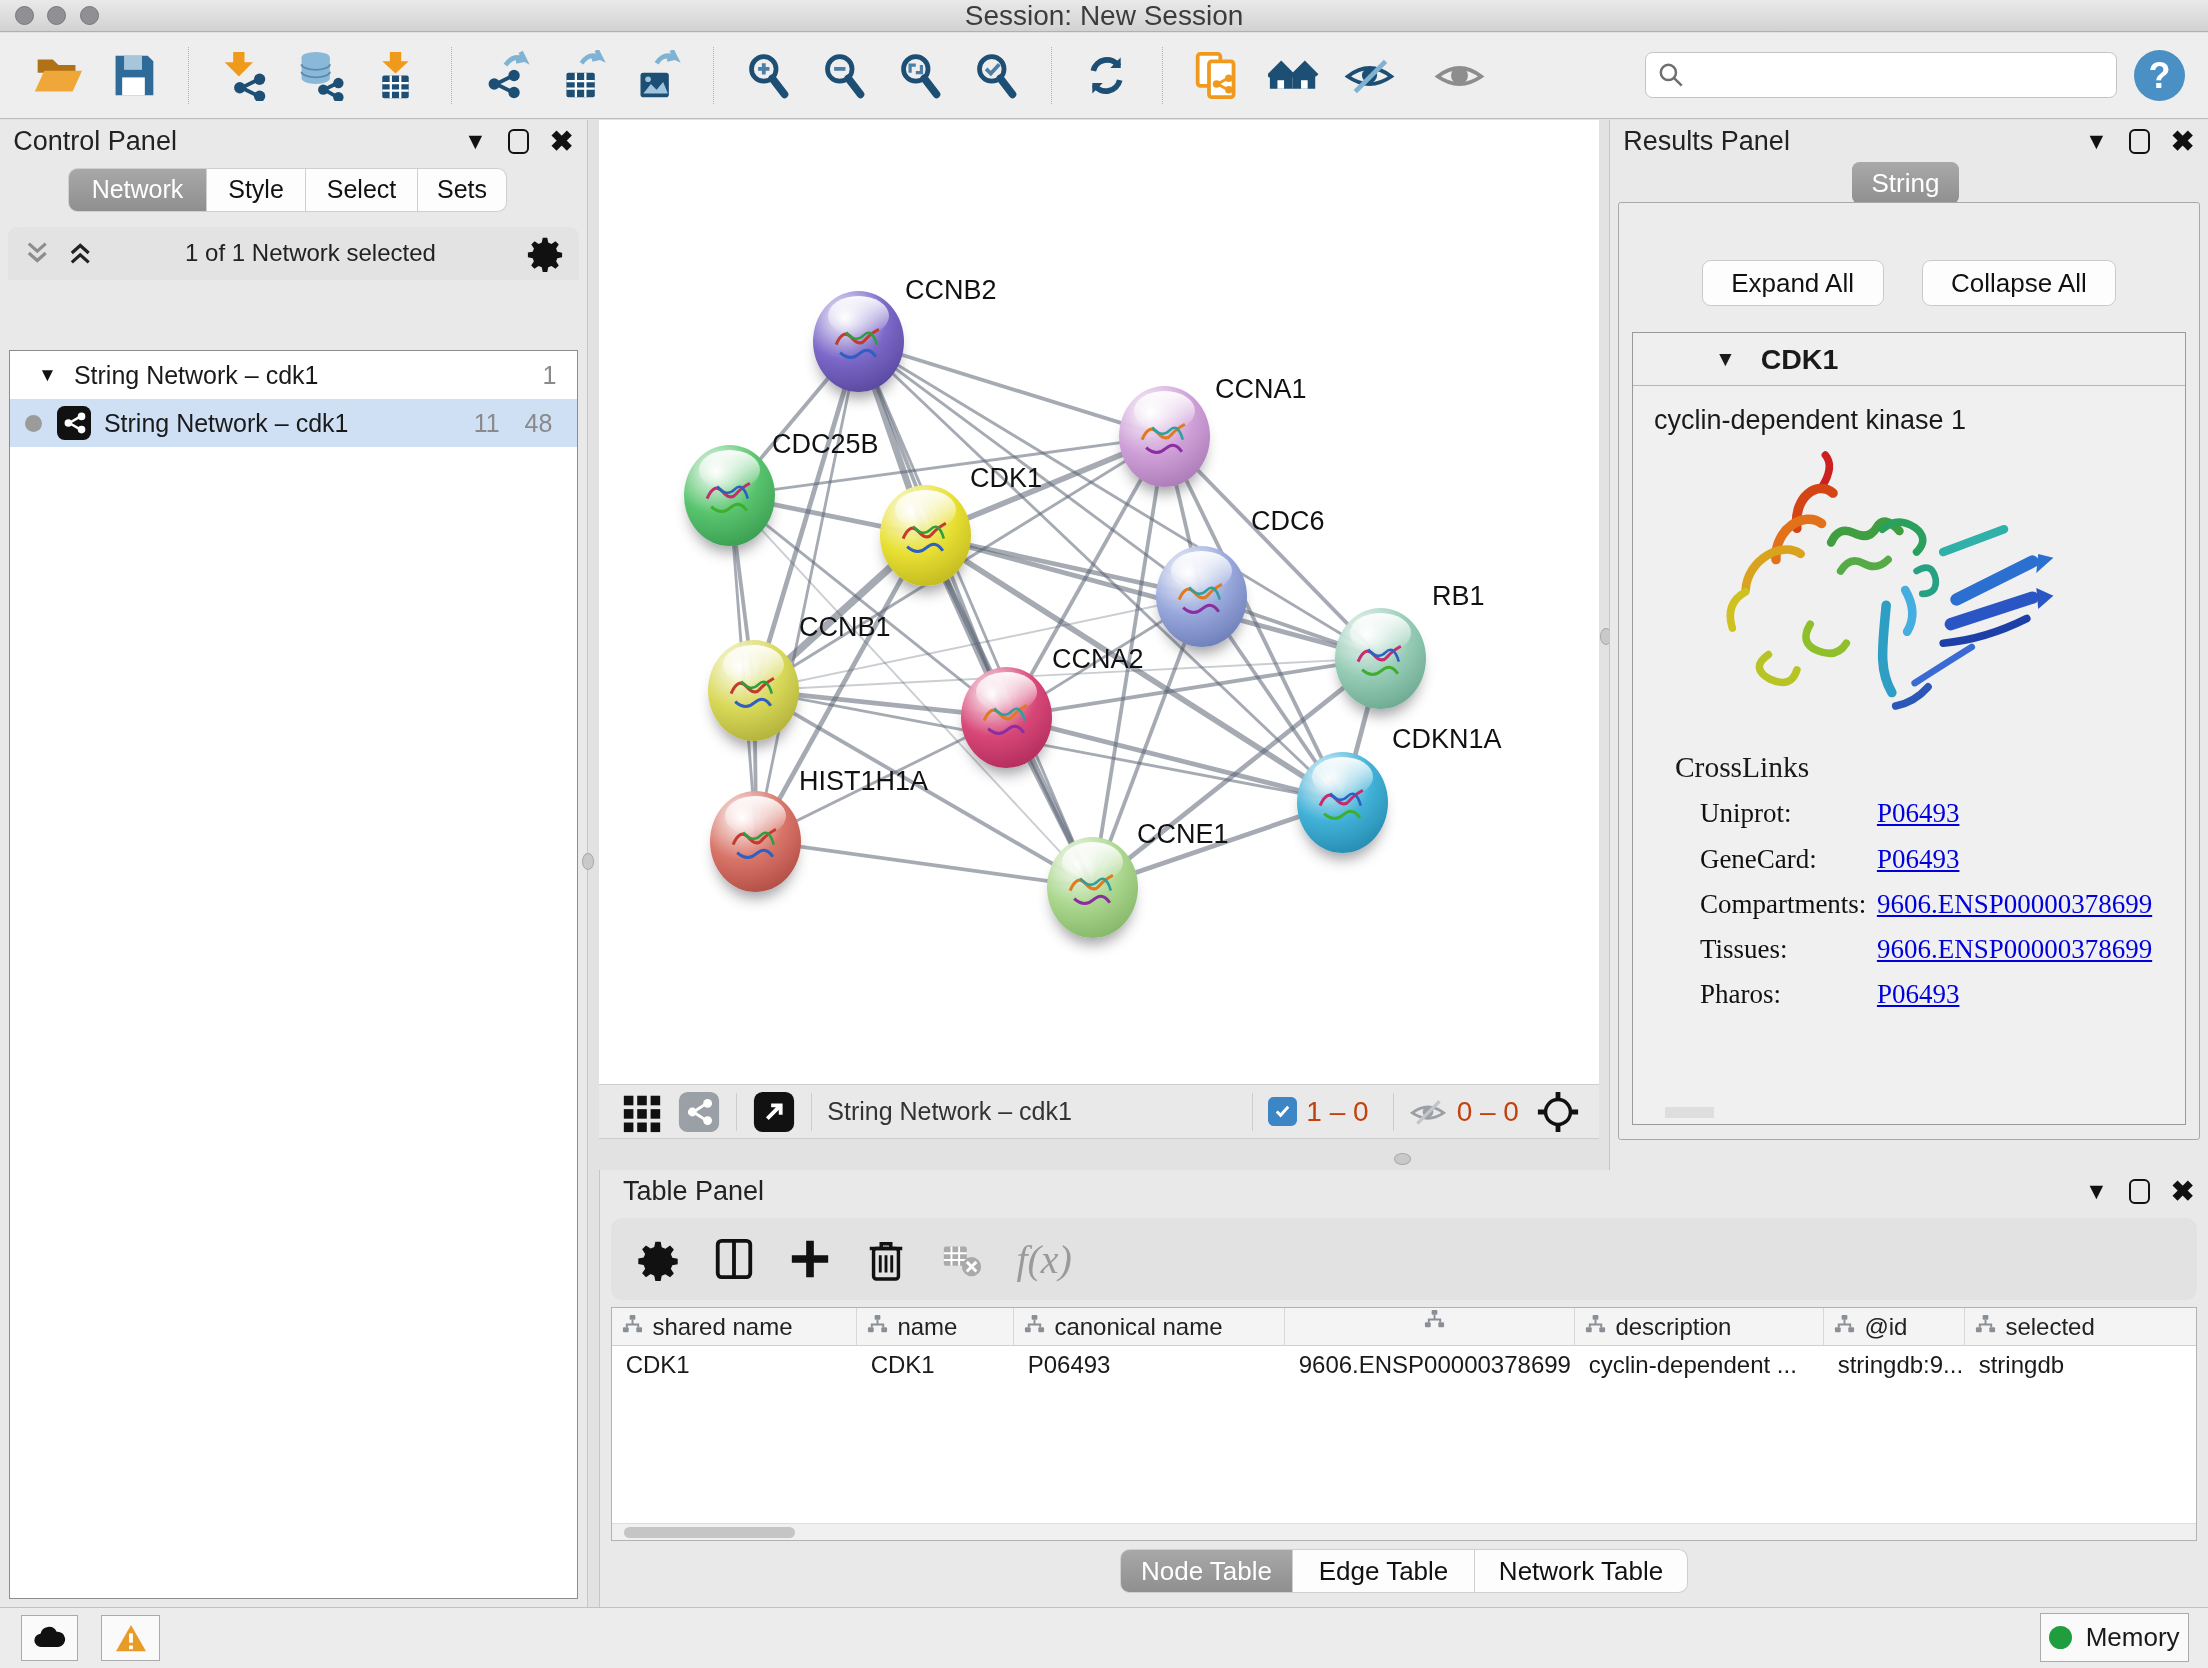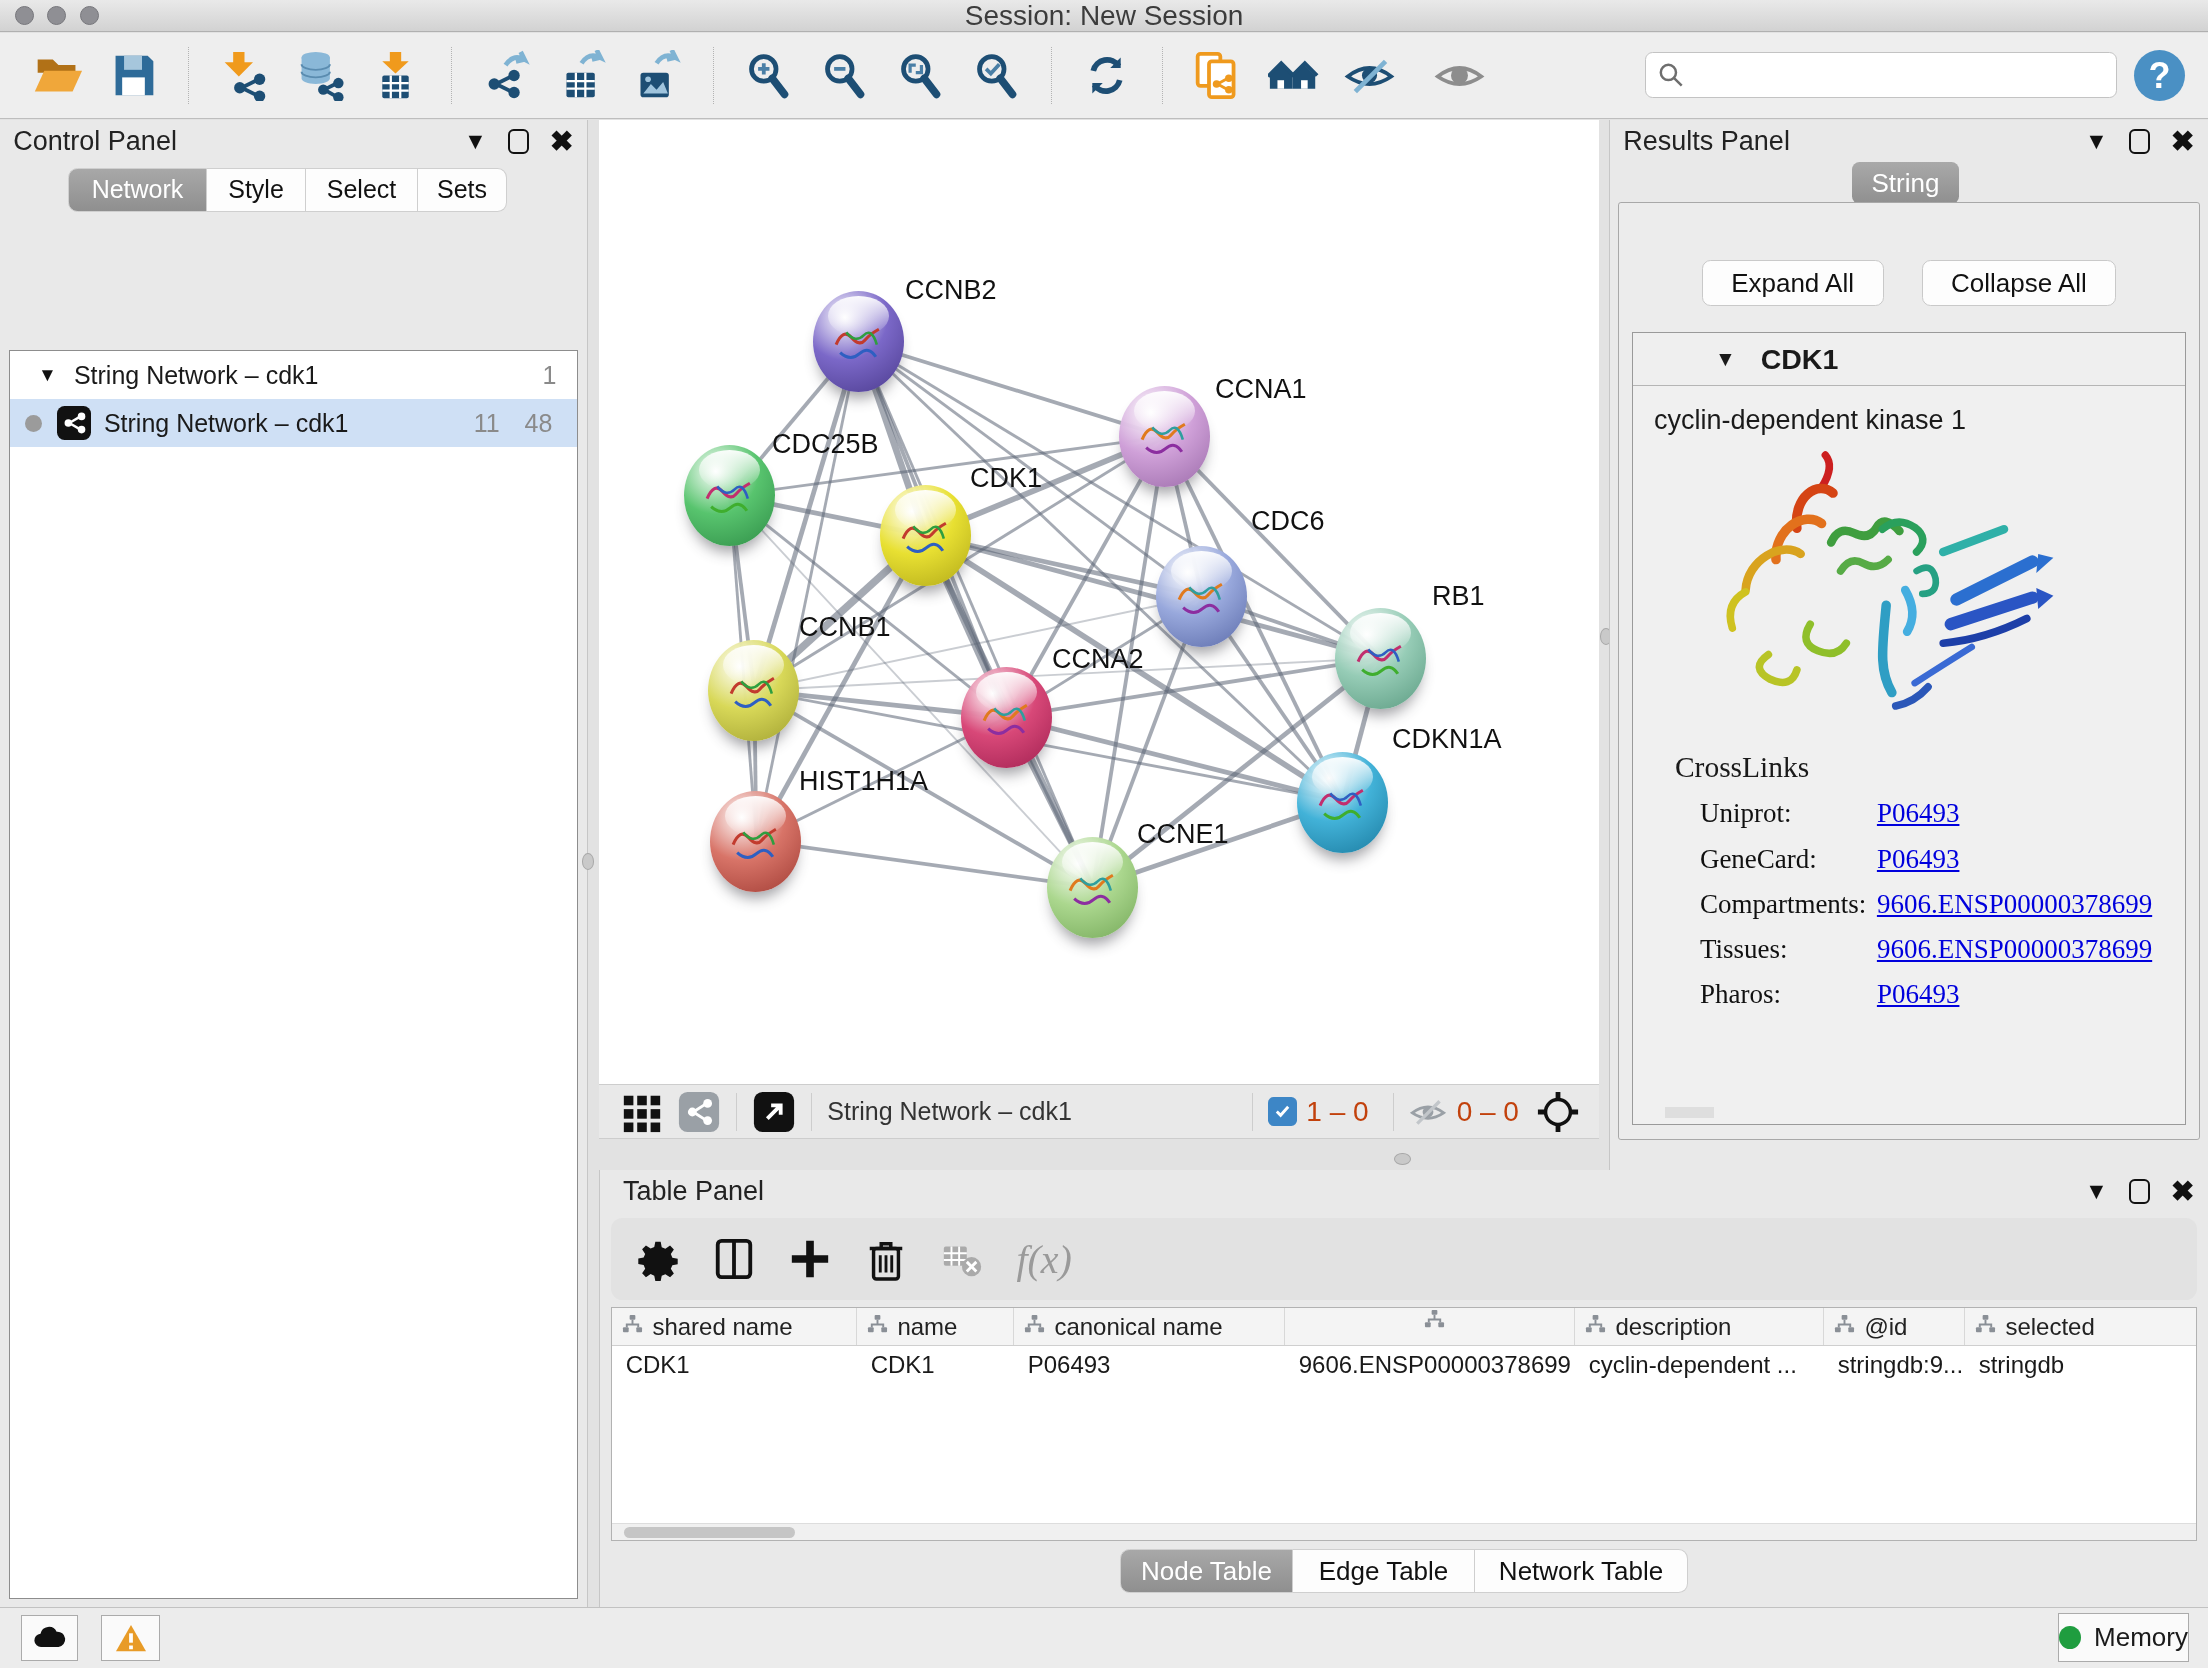--- a/index.html
+++ b/index.html
@@ -102,21 +102,21 @@
     padding-left:9.5px; overflow:hidden; white-space:nowrap; flex-shrink:0; }
   .trow { display:flex; height:38px; }
   .td { font-size:24px; padding:4.8px 0 0 13.3px; overflow:hidden; white-space:nowrap; flex-shrink:0; }
   .hscroll { position:absolute; left:0; right:0; bottom:0; height:17px; background:#f0f0f0; border-top:1px solid #ddd; }
   .hthumb { position:absolute; left:11.4px; top:2.9px; width:171px; height:11.4px; background:#c5c5c5; border-radius:5.7px; }
   .tp-tabs { position:absolute; left:0; right:0; top:379px; display:flex; justify-content:center; }
 
   
   .statusbar { position:absolute; left:0; top:1607px; width:2208px; height:61px; background:#ececec; border-top:1px solid #c2c2c2; }
   .sb-btn { position:absolute; top:6.7px; height:46px; background:#fafafa; border:1.9px solid #ababab; display:flex; align-items:center; justify-content:center; }
-  .memory-btn { position:absolute; right:19px; top:4.8px; width:131px; height:49px; background:#fafafa; border:1.9px solid #ababab;
+  .memory-btn { position:absolute; right:19px; top:4.8px; width:149px; height:49px; background:#fafafa; border:1.9px solid #ababab;
     display:flex; align-items:center; justify-content:center; gap:13.3px; font-size:26px; }
   .memdot { width:23px; height:23px; border-radius:50%; background:#1f9d3f; }
 
   .splitter-dot { position:absolute; width:12.4px; height:17px; border-radius:50%; background:#c9c9c9; border:1px solid #a8a8a8; }
   .splitter-dot.h { width:17px; height:12.4px; }
 </style>
 </head>
 <body>
 
 <div class="titlebar">
@@ -294,20 +294,33 @@
       <span class="wc-float"></span>
       <span class="wc-close">✖</span>
     </span>
   </div>
   <div class="cp-tabs">
       <div class="tabbtn sel" style="width: 139px;">Network</div>
       <div class="tabbtn" style="width: 99px;">Style</div>
       <div class="tabbtn" style="width: 112px;">Select</div>
       <div class="tabbtn" style="width: 89px;">Sets</div>
     </div>
+  <div class="cp-sub">
+    <svg width="28.5" height="30" viewBox="0 0 30 32">
+        <path d="M6 6l9 8 9-8M6 16l9 8 9-8" stroke="#8d8d8d" stroke-width="3.4" fill="none"></path>
+      </svg>
+    <svg width="28.5" height="30" viewBox="0 0 30 32" style="margin-left:15px">
+        <path d="M6 26l9-8 9 8M6 16l9-8 9 8" stroke="#222" stroke-width="3.4" fill="none"></path>
+      </svg>
+    <span class="cp-sub-label">1 of 1 Network selected</span>
+    <svg width="38" height="38" viewBox="0 0 40 40">
+        <path fill="#111" d="M20 13a7 7 0 1 0 0 14 7 7 0 0 0 0-14zm0 4.4a2.6 2.6 0 1 1 0 5.2 2.6 2.6 0 0 1 0-5.2z"></path>
+        <path fill="#111" d="M17.6 4h4.8l1 5 3.4 1.4 4.3-2.8 3.4 3.4-2.8 4.3L33 18.7l5 1v4.8l-5 1-1.3 3.3 2.8 4.3-3.4 3.4-4.3-2.8-3.4 1.4-1 5h-4.8l-1-5-3.4-1.4-4.3 2.8-3.4-3.4 2.8-4.3L7 25.4l-5-1v-4.8l5-1 1.4-3.4L5.6 11l3.4-3.4 4.3 2.8L16.6 9z"></path>
+      </svg>
+  </div>
   <div class="tree">
       <div class="tree-row">
         <span class="twisty">▼</span>
         <span>String Network – cdk1</span>
         <span class="tr-badge">1</span>
       </div>
       <div class="tree-row sel">
         <span class="dot"></span>
         <span class="net-badge">
           <svg viewBox="0 0 36 36" width="34" height="34">

